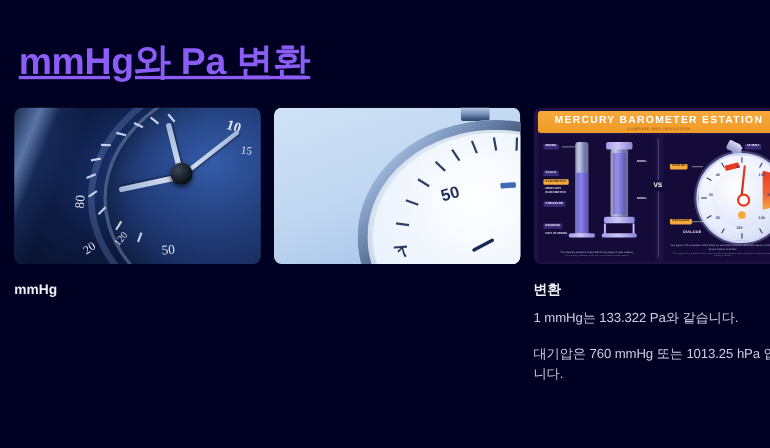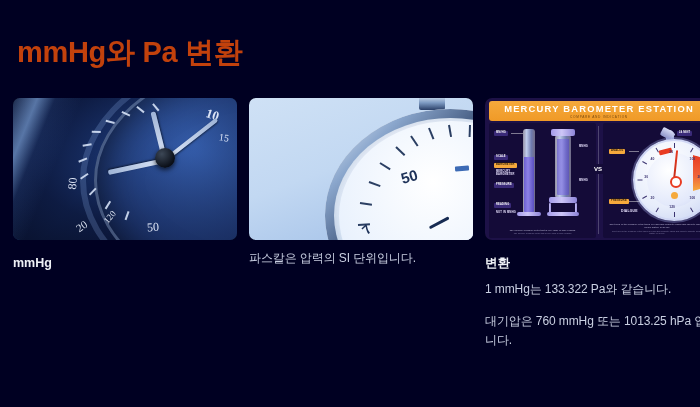--- a/index.html
+++ b/index.html
@@ -12,25 +12,26 @@
     background: #000022;
     font-family: "Liberation Sans", sans-serif;
     overflow: hidden;
     position: relative;
   }
 
   .page-title {
     position: absolute;
     left: 17px;
     top: 33px;
-    font-size: 29px;
-    font-weight: bold;
-    color: #c2410c;
+    font-size: 34px;
+    font-weight: bold;
+    color: #8b5cf6;
     letter-spacing: -0.3px;
     white-space: nowrap;
+    text-decoration: underline;
   }
 
   .cards {
     position: absolute;
     left: 13px;
     top: 98px;
     width: 700px;
     display: flex;
     gap: 12px;
     align-items: flex-start;
@@ -485,21 +486,20 @@
 
           <div class="num" style="left:28%;top:25%;transform:rotate(-16deg);">50</div>
 
           <div class="num" style="left:11%;top:53%;font-size:13px;transform:rotate(-44deg);">7</div>
 
           <div class="hand" style="left:40%;top:45%;width:3px;height:22px;transform:rotate(62deg);"></div>
 
         </div>
       </div>
     </div>
-    <div class="card-desc">파스칼은 압력의 SI 단위입니다.</div>
   </div>
 
   <div class="card">
     <div class="thumb">
       <div class="img3">
 
         <div class="banner">
           <div class="banner-title">MERCURY BAROMETER ESTATION</div>
           <div class="banner-sub">COMPARE AND INDICATION</div>
         </div>

